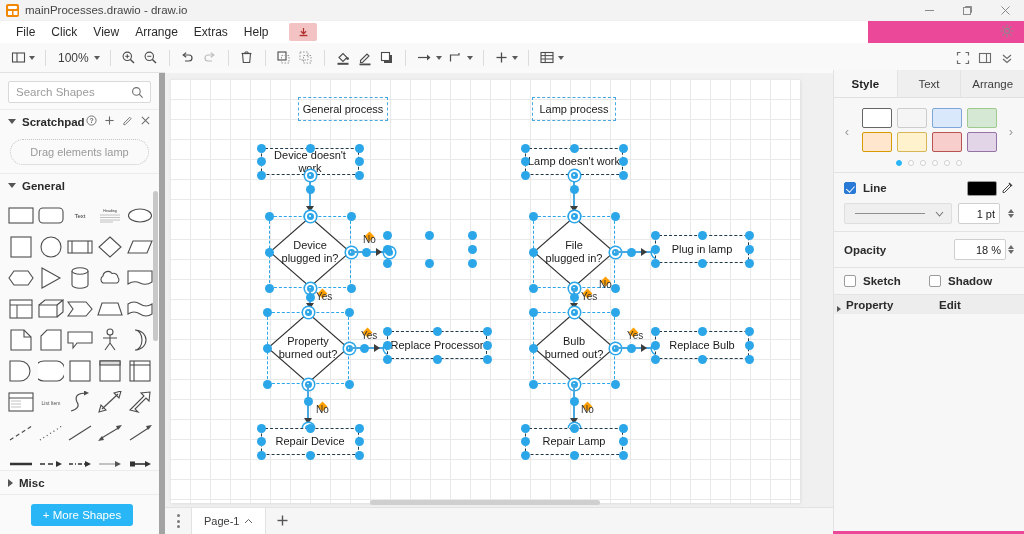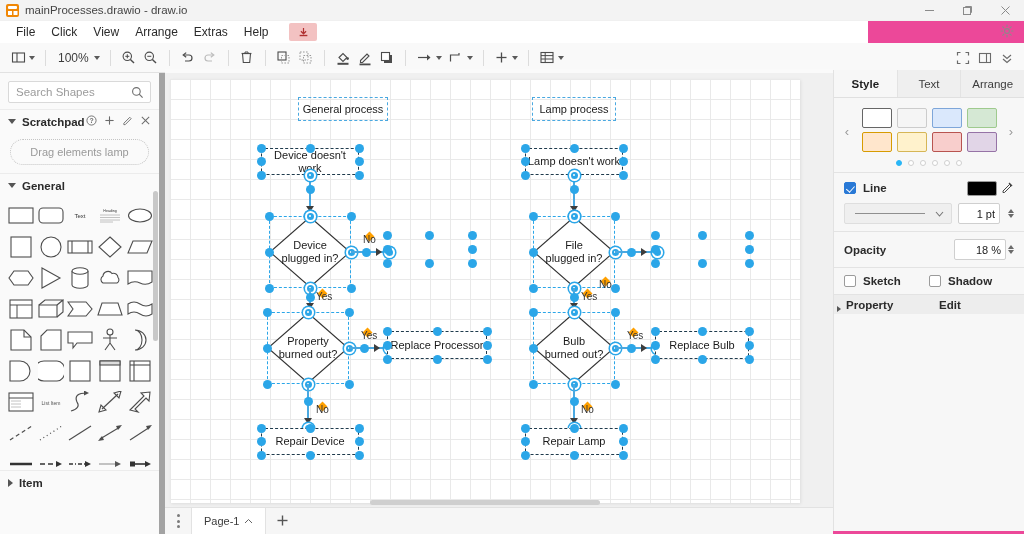--- a/index.html
+++ b/index.html
@@ -804,23 +804,28 @@
           <svg width="26" height="10">
             <line x1="6" y1="5" x2="18" y2="5" stroke="#333" stroke-width="1.6"></line>
             <rect x="3" y="2.5" width="5" height="5" fill="#333"></rect>
             <path d="M24 5 L18 2 L18 8 Z" fill="#333"></path>
           </svg>
         </div>
     </div>
 
     <div class="sect-hdr" style="position:absolute; bottom:40px; left:0; width:164px; background:#fafafa;">
       <span class="tri right"></span>
-      <span>Item</span>
-    </div>
-
+      <span>Misc</span>
+    </div>
+
+    <div class="more-shapes-wrap">
+      <button class="more-shapes">
+        + <span>More Shapes</span>
+      </button>
+    </div>
     <div class="sb-scroll"></div>
   </div>
 
   <div class="ruler-top"></div>
   <div class="canvas-area">
     <div class="page">
 
       <div class="pool-label" style="left:95px; top:18px; width:90px; height:24px;margin-left:33px;">
         <span>General process</span>
       </div>
@@ -982,20 +987,23 @@
       <div class="endpt" style="left:404px; top:209px;"></div>
       <div class="endpt" style="left:445px; top:173px;"></div>
 
       <div class="edge h" style="left:445px; top:172px; width:42px;"></div>
       <div class="hnd" style="left:461px; top:173px;"></div>
       <div class="arrow-r" style="left:471px; top:169px;"></div>
       <div class="endpt" style="left:487px; top:173px;"></div>
       <div class="ediamond" style="left:435px; top:202px;"></div>
       <div class="elabel" style="left:429px; top:200px;">No</div>
 
+      <div class="node selected" style="left:485px; top:156px; width:94px; height:28px;">
+        <span>Plug in lamp</span>
+      </div>
       <div class="hnd" style="left:485px; top:156px;"></div>
       <div class="hnd" style="left:532px; top:156px;"></div>
       <div class="hnd" style="left:579px; top:156px;"></div>
       <div class="hnd" style="left:485px; top:170px;"></div>
       <div class="hnd" style="left:579px; top:170px;"></div>
       <div class="hnd" style="left:485px; top:184px;"></div>
       <div class="hnd" style="left:532px; top:184px;"></div>
       <div class="hnd" style="left:579px; top:184px;"></div>
 
       <div class="edge v" style="left:403px; top:209px; height:24px;"></div>

